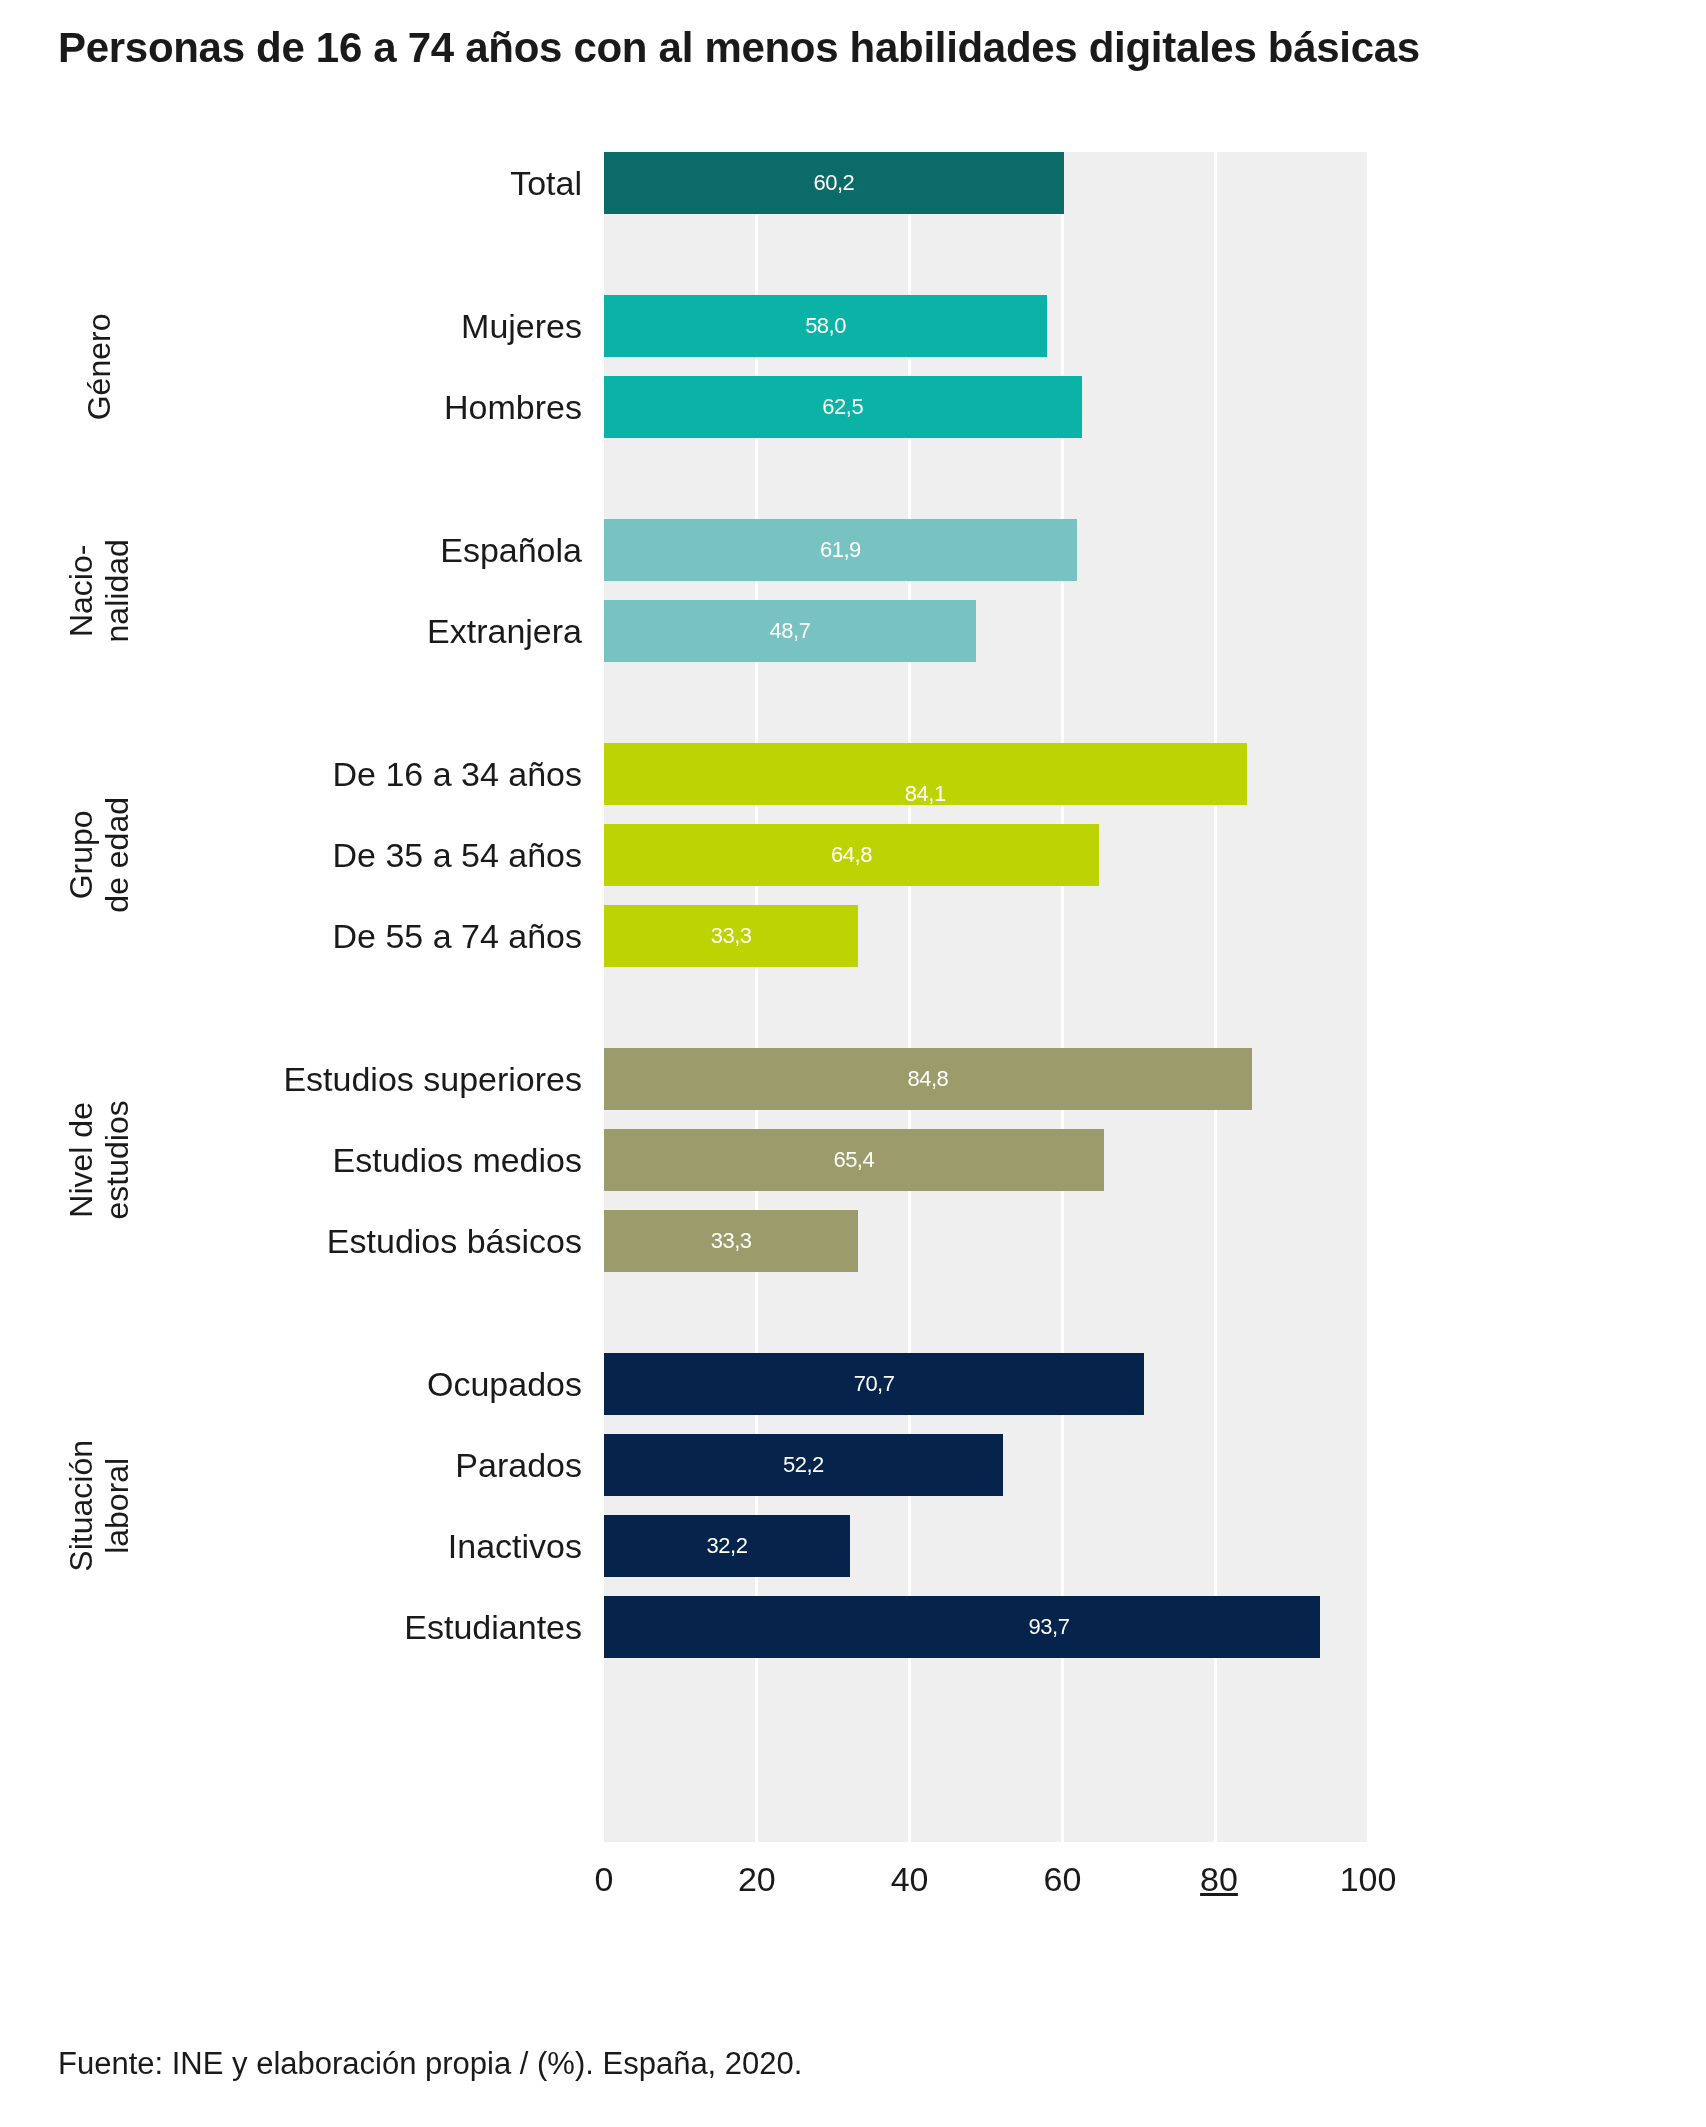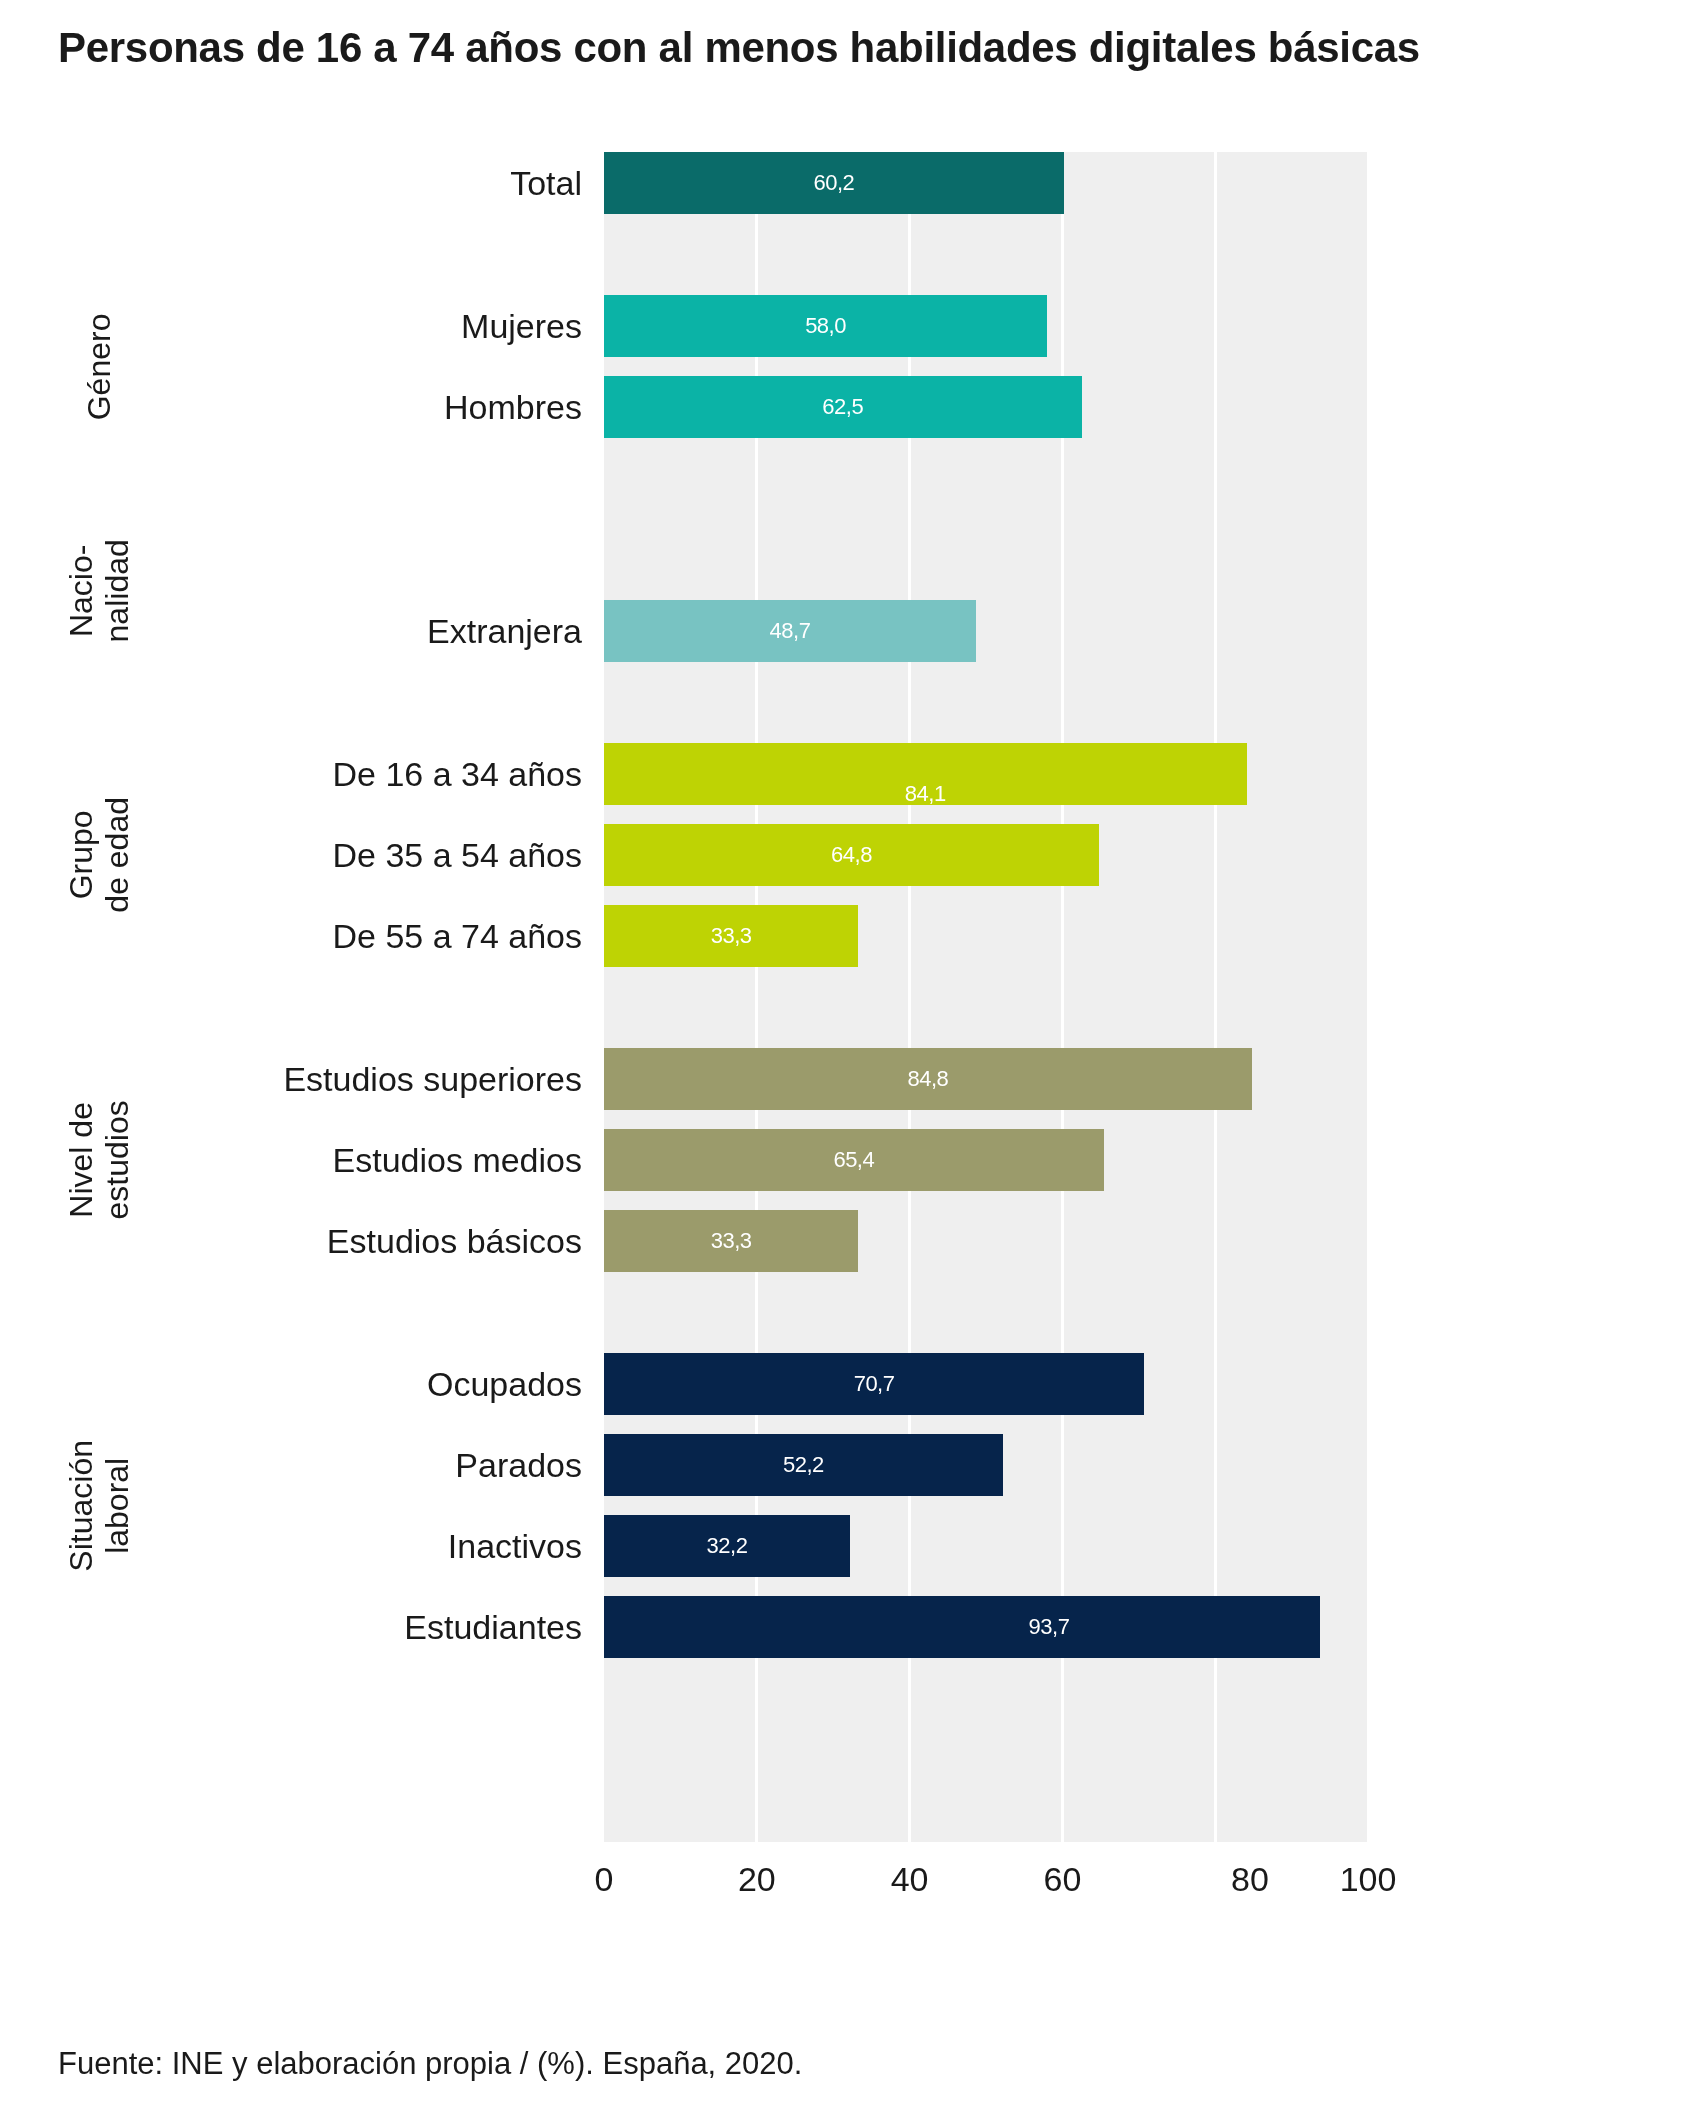--- a/index.html
+++ b/index.html
@@ -168,20 +168,25 @@
       <div class="bar-row" style="top: 143px;">
         <div class="cat-label">Mujeres</div>
         <div class="bar" style="width: 443.12px; background: rgb(11, 179, 166);"></div>
         <div class="bar-value" style="left: 825.56px; transform: translateX(-50%);">58,0</div>
       </div>
       <div class="bar-row" style="top: 224px;">
         <div class="cat-label">Hombres</div>
         <div class="bar" style="width: 477.5px; background: rgb(11, 179, 166);"></div>
         <div class="bar-value" style="left: 842.75px; transform: translateX(-50%);">62,5</div>
       </div>
+      <div class="bar-row" style="top: 367px;">
+        <div class="cat-label">Española</div>
+        <div class="bar" style="width: 472.916px; background: rgb(120, 195, 194);"></div>
+        <div class="bar-value" style="left: 840.458px; transform: translateX(-50%);">61,9</div>
+      </div>
       <div class="bar-row" style="top: 448px;">
         <div class="cat-label">Extranjera</div>
         <div class="bar" style="width: 372.068px; background: rgb(120, 195, 194);"></div>
         <div class="bar-value" style="left: 790.034px; transform: translateX(-50%);">48,7</div>
       </div>
       <div class="bar-row" style="top: 591px;">
         <div class="cat-label">De 16 a 34 años</div>
         <div class="bar" style="width: 642.524px; background: rgb(190, 211, 4);"></div>
         <div class="bar-value" style="left: 925.262px; transform: translateX(-50%); margin-top: 20px;">84,1</div>
       </div>
@@ -229,21 +234,21 @@
         <div class="cat-label">Estudiantes</div>
         <div class="bar" style="width: 715.868px; background: rgb(6, 36, 75);"></div>
         <div class="bar-value" style="left: 1003px; transform: translateX(-50%); margin-left: 46px;">93,7</div>
       </div>
     </div>
   <div id="axis">
       <div class="tick-label" style="left: 0px;">0</div>
       <div class="tick-label" style="left: 152.8px;">20</div>
       <div class="tick-label" style="left: 305.6px;">40</div>
       <div class="tick-label" style="left: 458.4px;">60</div>
-      <div class="tick-label" style="left: 646px;">80</div>
+      <div class="tick-label" style="left: 615px; text-decoration: underline;">80</div>
       <div class="tick-label" style="left: 764px;">100</div>
     </div>
 <div class="group-label" style="top: 146.5px; height: 200px; display: flex; align-items: center; justify-content: center;">
       <span class="rot">Género</span>
     </div>
     <div class="group-label" style="top: 370.5px; height: 200px; display: flex; align-items: center; justify-content: center;">
       <span class="rot">Nacio-
 nalidad</span>
     </div>
     <div class="group-label" style="top: 635px; height: 200px; display: flex; align-items: center; justify-content: center;">

